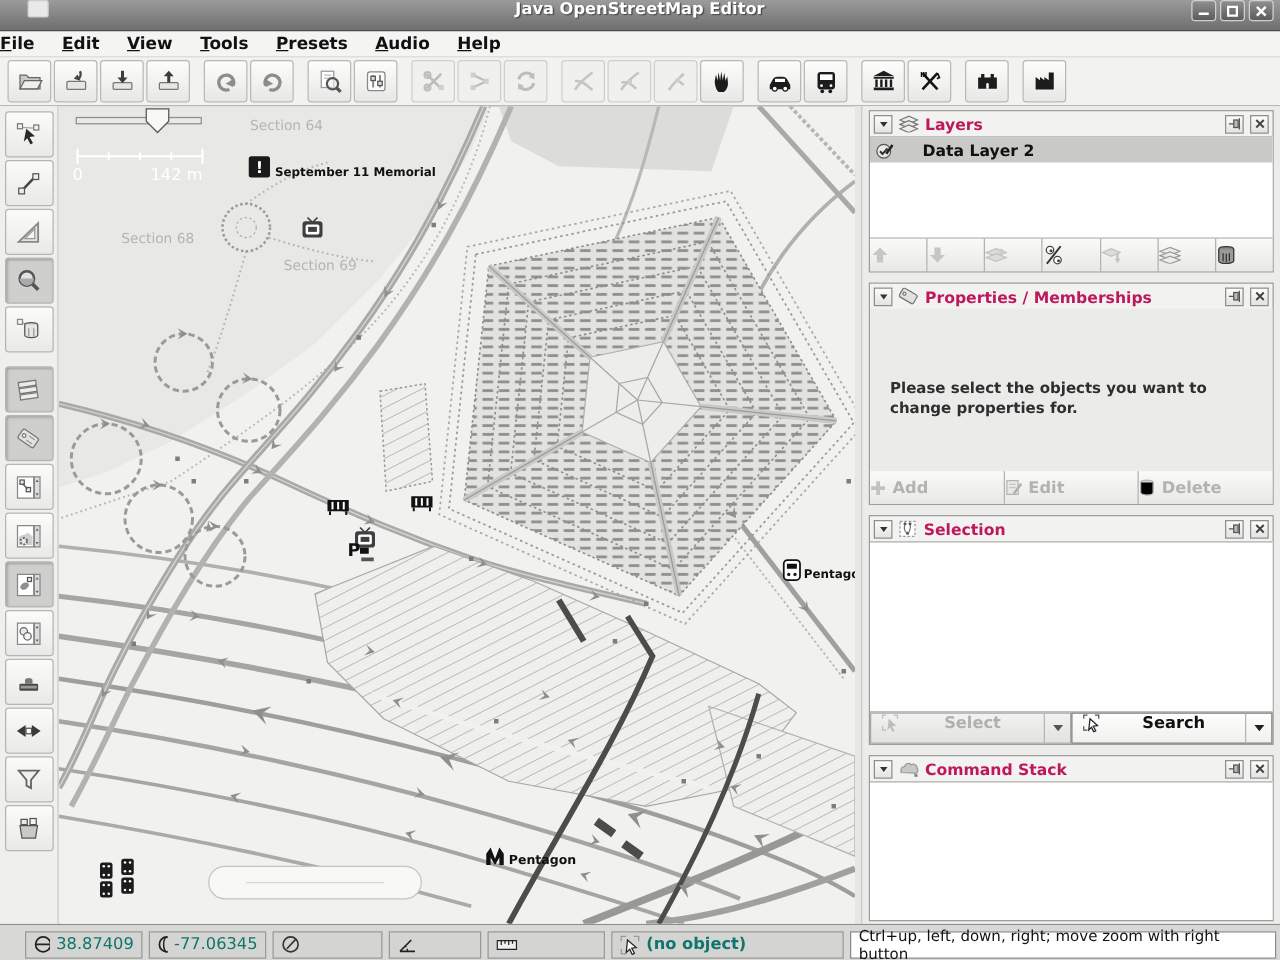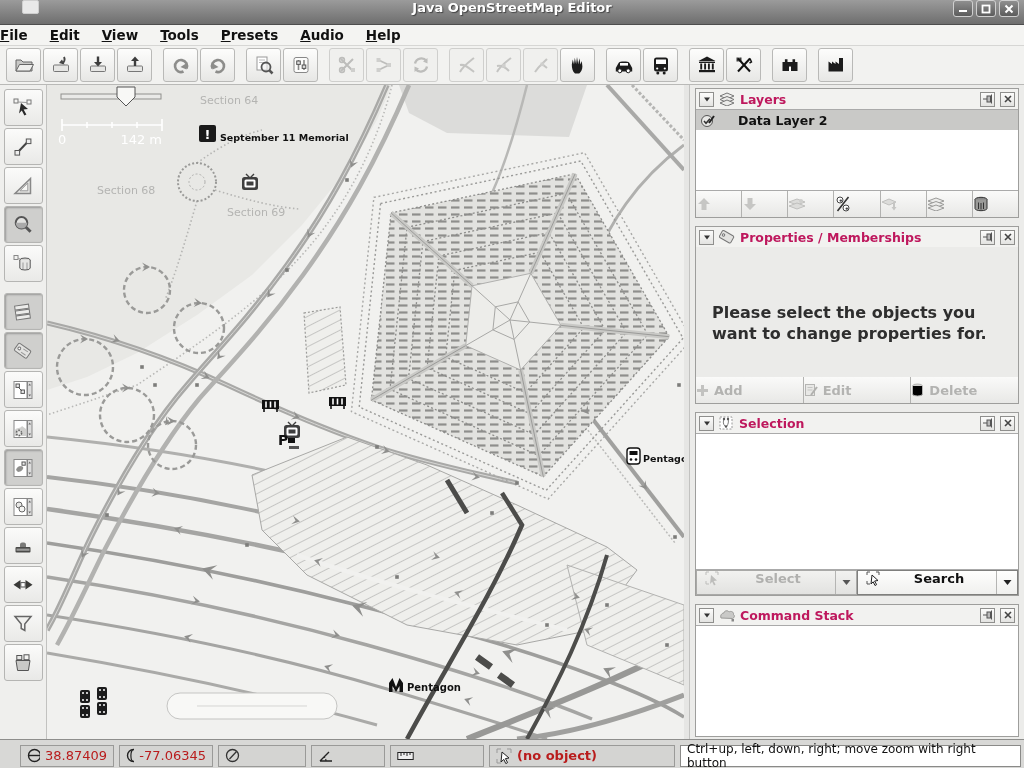--- a/index.html
+++ b/index.html
@@ -46,30 +46,30 @@
     display:flex;align-items:center;justify-content:center;}
   .list{background:#fff;border-top:1px solid #aaa;border-bottom:1px solid #aaa;}
   .lrow{height:20px;display:flex;align-items:center;gap:23px;padding:0 4px;font-weight:bold;font-size:12.5px;}
   .lrow.sel{background:#c9c9c7;}
   .ptoolbar{height:26px;display:flex;}
   .ptb{flex:1;border-left:1px solid #b2b2b0;background:linear-gradient(#fafaf9,#e8e8e6);
     display:flex;align-items:center;gap:5px;}
   .ptb:first-child{border-left:none;}
   .ptb .blabel{font-weight:bold;font-size:13px;color:#b3b3b1;}
   .pbody{background:#ebebe9;}
-  .pmsg{padding:56px 16px 0 16px;font-weight:bold;font-size:16px;color:#2e2e2e;line-height:1.3;}
+  .pmsg{padding:56px 16px 0 16px;font-weight:bold;font-size:12px;color:#2e2e2e;line-height:1.3;}
   .selbtns{height:25px;display:flex;}
   .selbtn{flex:1;display:flex;border:1px solid #a9a9a7;background:linear-gradient(#f2f2f0,#e2e2e0);gap:18px;}
   .selbtn .lab{flex:1;text-align:center;font-weight:bold;}
   .selbtn.enabled{background:linear-gradient(#fefefd,#f0f0ee);border-color:#7f7f7d;}
   .selbtn .drop{width:20px;border-left:1px solid #b5b5b3;align-self:stretch;display:flex;align-items:center;justify-content:center;}
   .gray{color:#b0b0ae;}
   
   .statusbar{height:32px;background:#d8d8d6;border-top:1px solid #8e8e8c;display:flex;align-items:center;padding:0 3px 0 20px;gap:5px;box-sizing:border-box;}
-  .scell{height:22px;border:1px solid #9a9a98;background:#d4d4d2;display:flex;align-items:center;gap:5px;padding:0 6px;box-sizing:border-box;font-size:13px;color:#b91c1c;}
+  .scell{height:22px;border:1px solid #9a9a98;background:#d4d4d2;display:flex;align-items:center;gap:5px;padding:0 6px;box-sizing:border-box;font-size:13px;color:#0f766e;}
   .scell.obj{font-weight:bold;}
   .shelp{height:22px;flex:1;border:1px solid #8a8a88;background:#fff;display:flex;align-items:center;padding:0 6px;font-size:12px;box-sizing:border-box;}
 </style>
 </head>
 <body>
 
 <div class="titlebar">
   <div class="win-icon"></div>
   <div class="win-title">Java OpenStreetMap Editor</div>
   <div class="win-btns">

